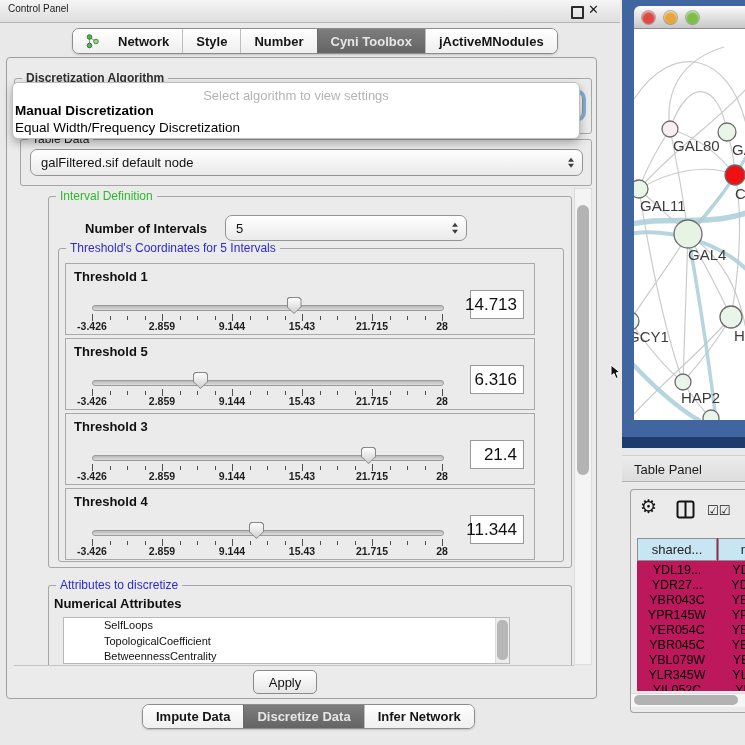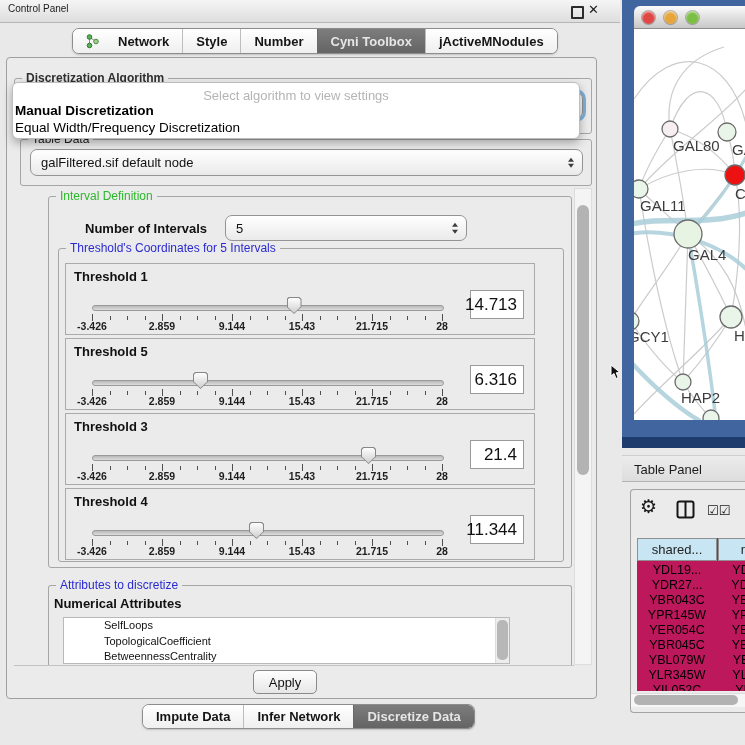--- a/index.html
+++ b/index.html
@@ -348,25 +348,25 @@
 <div class="abs" id="viewport-bottom-line"></div>
 
 <div class="abs" id="apply-btn">
   <span>Apply</span>
 </div>
 
 <div class="abs seg-bar" id="bottom-tab-bar">
     <div class="seg">
       <span>Impute Data</span>
     </div>
-    <div class="seg">
-      <span>Infer Network</span>
-    </div>
     <div class="seg selected">
       <span>Discretize Data</span>
+    </div>
+    <div class="seg">
+      <span>Infer Network</span>
     </div>
   </div>
 
 <div class="abs" id="net-frame"></div>
 <div class="abs" id="net-frame-dark"></div>
 <div class="abs" id="net-window">
   <div class="abs" id="net-titlebar">
       <span class="light" style="left: 8px; background: rgb(223, 71, 67);"></span>
       <span class="light" style="left: 30px; background: rgb(231, 166, 60);"></span>
       <span class="light" style="left: 52px; background: rgb(124, 191, 68);"></span>

